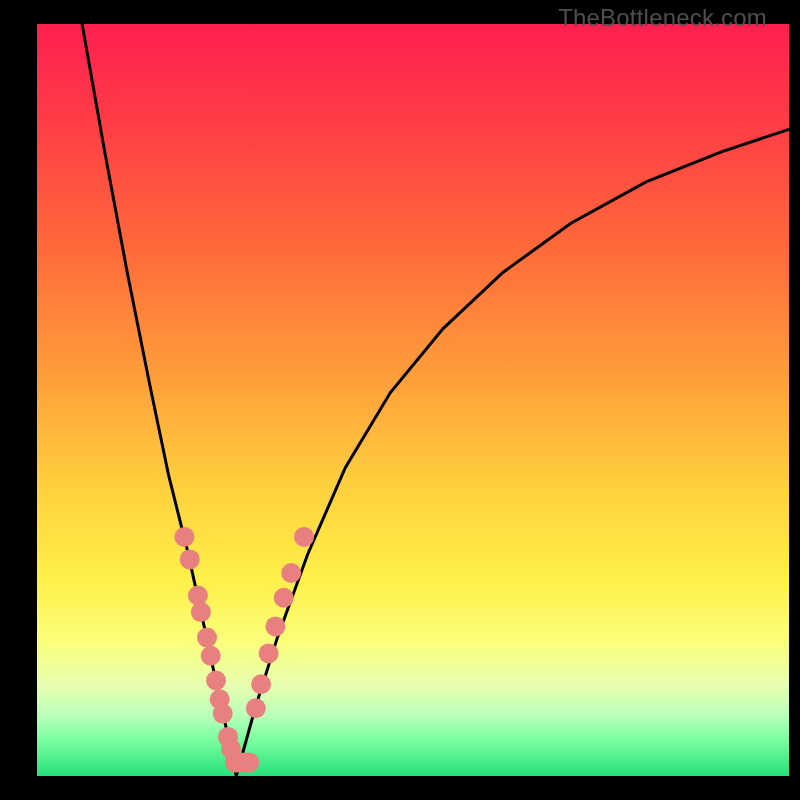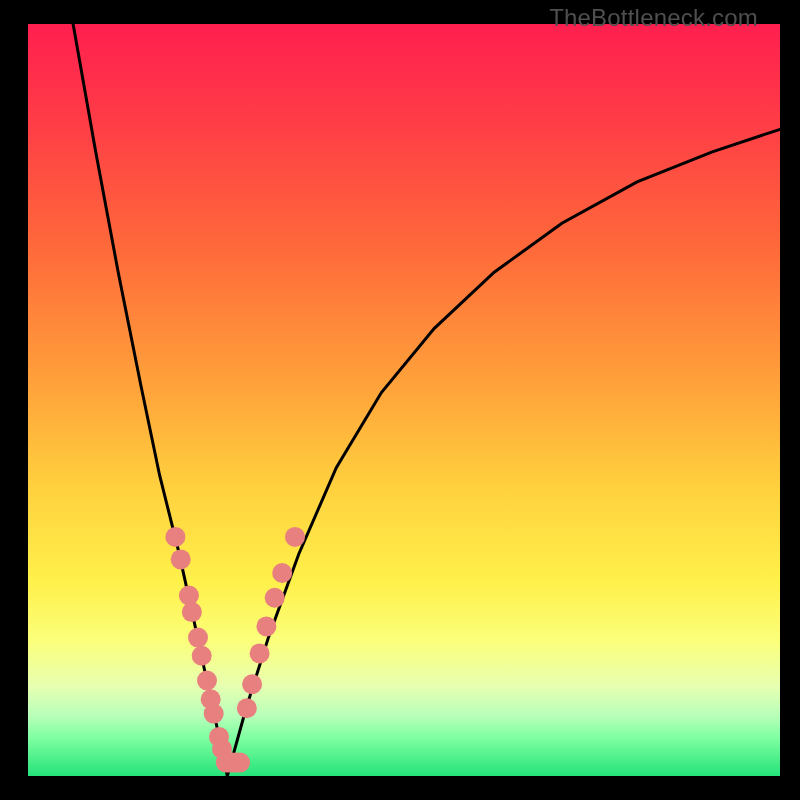--- a/index.html
+++ b/index.html
@@ -6,21 +6,21 @@
     margin: 0;
     padding: 0;
     width: 800px;
     height: 800px;
     overflow: hidden;
     background: #000;
     font-family: Arial, Helvetica, sans-serif;
   }
   .frame {
     position: absolute;
-    left: 4px;
+    left: 13px;
     top: 0;
     width: 764px;
     height: 800px;
     background: #000;
   }
   .plot {
     position: absolute;
     left: 24px;
     top: 24px;
     width: 752px;

